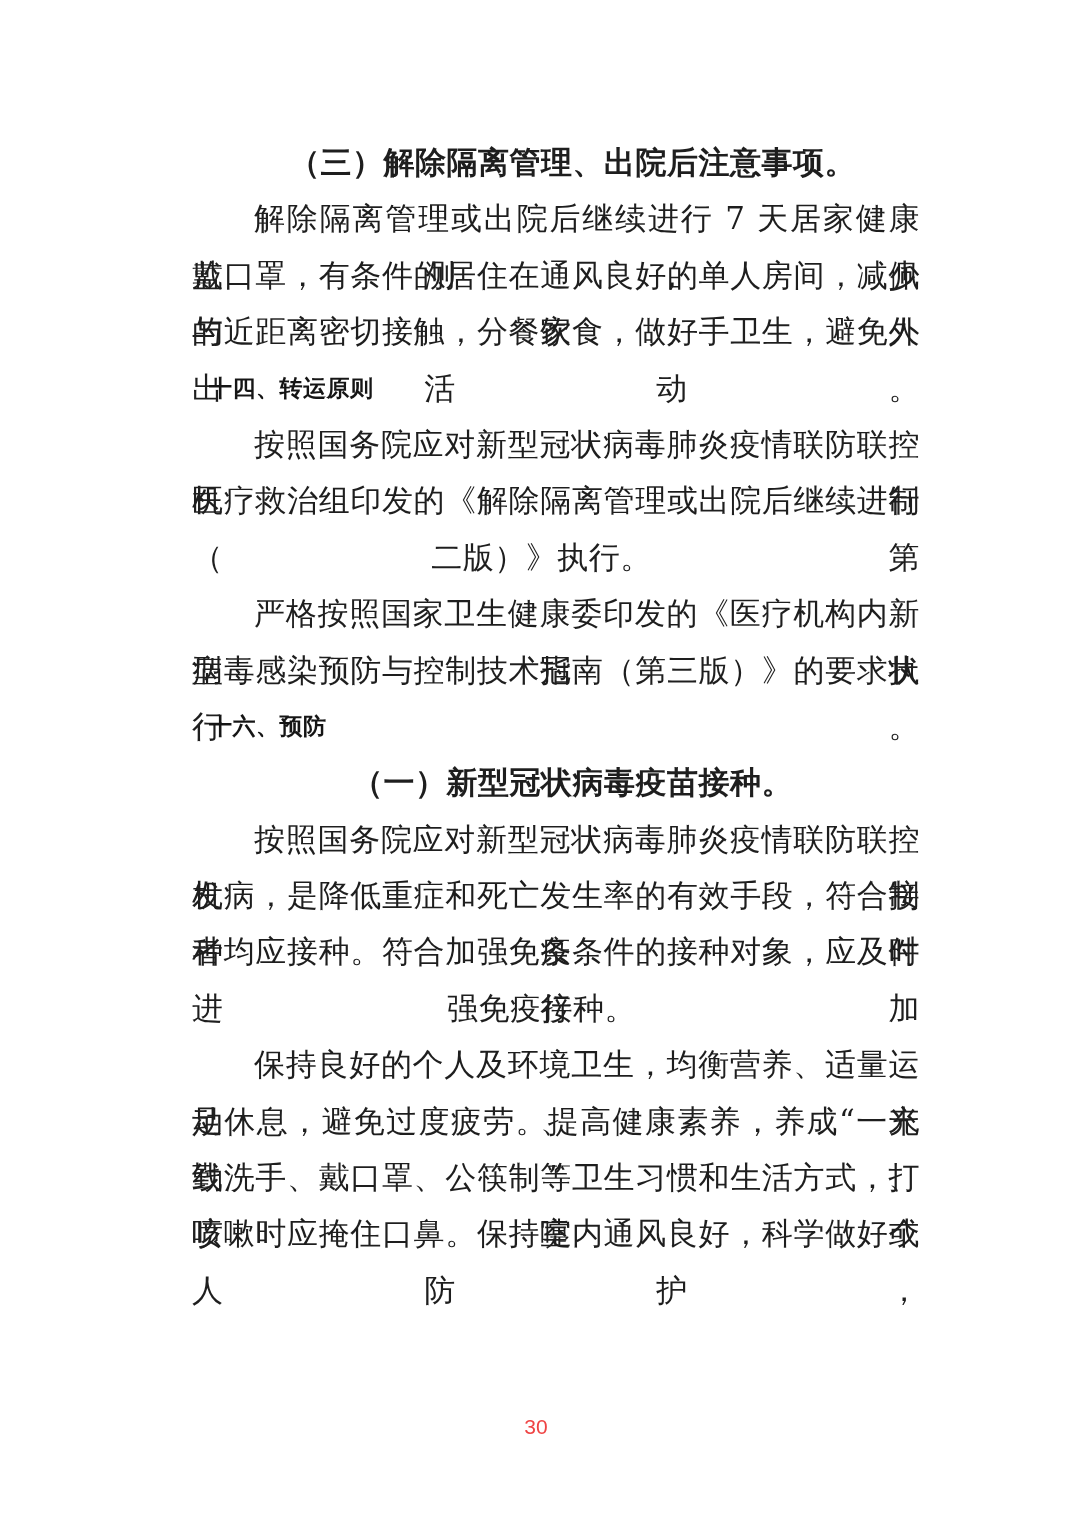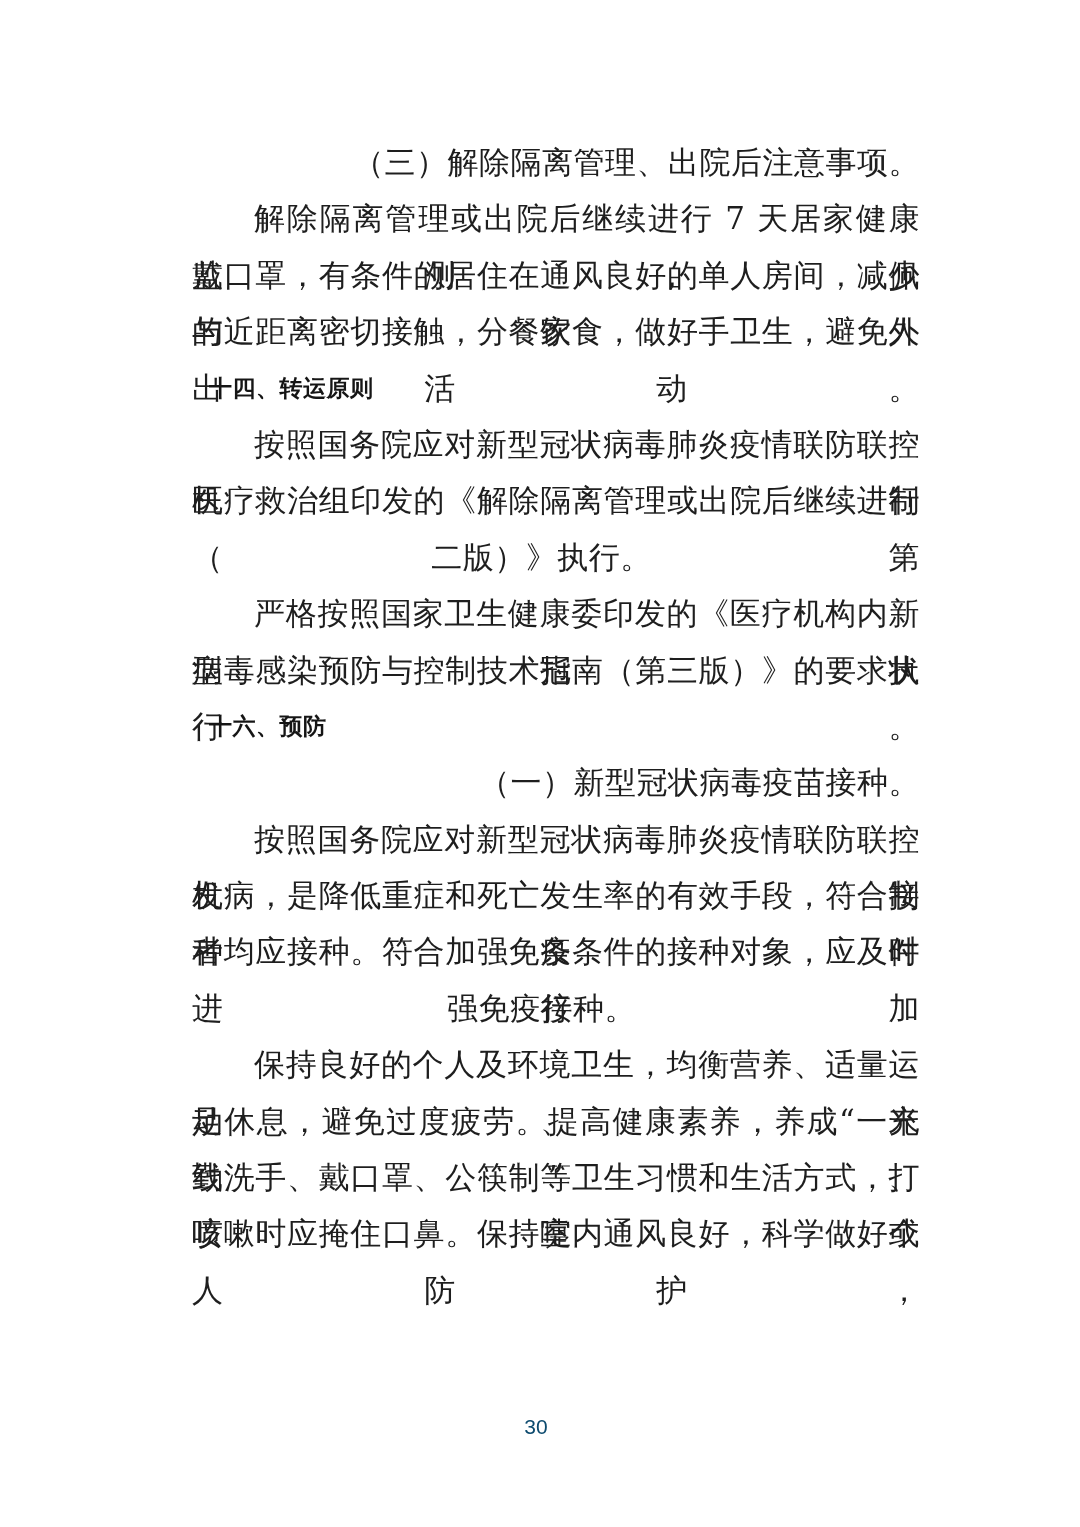--- a/index.html
+++ b/index.html
@@ -44,40 +44,41 @@
   .first {
     text-indent: 2em;
   }
   
   .short {
     text-align: center;
   }
   
   .sub {
     text-indent: 2em;
-    text-align: right;
+    text-align: center;
+    font-weight: bold;
   }
   
   .h2 {
     text-indent: 2em;
     text-align: left;
     font-family: "Liberation Sans", "DejaVu Sans", sans-serif;
     font-weight: 700;
     font-size: 23px;
     color: #151515;
   }
   .page-number {
     position: absolute;
     left: 0;
     top: 1412px;
     width: 1072px;
     text-align: center;
     font-size: 21px;
     line-height: 30px;
-    color: #0c4a6e;
+    color: #ef4444;
     font-family: "Liberation Sans", "DejaVu Sans", sans-serif;
   }
 </style>
 </head>
 <body>
 
 <div class="page">
 
   <div class="doc">
     <div class="line sub">（三）解除隔离管理、出院后注意事项。</div>

